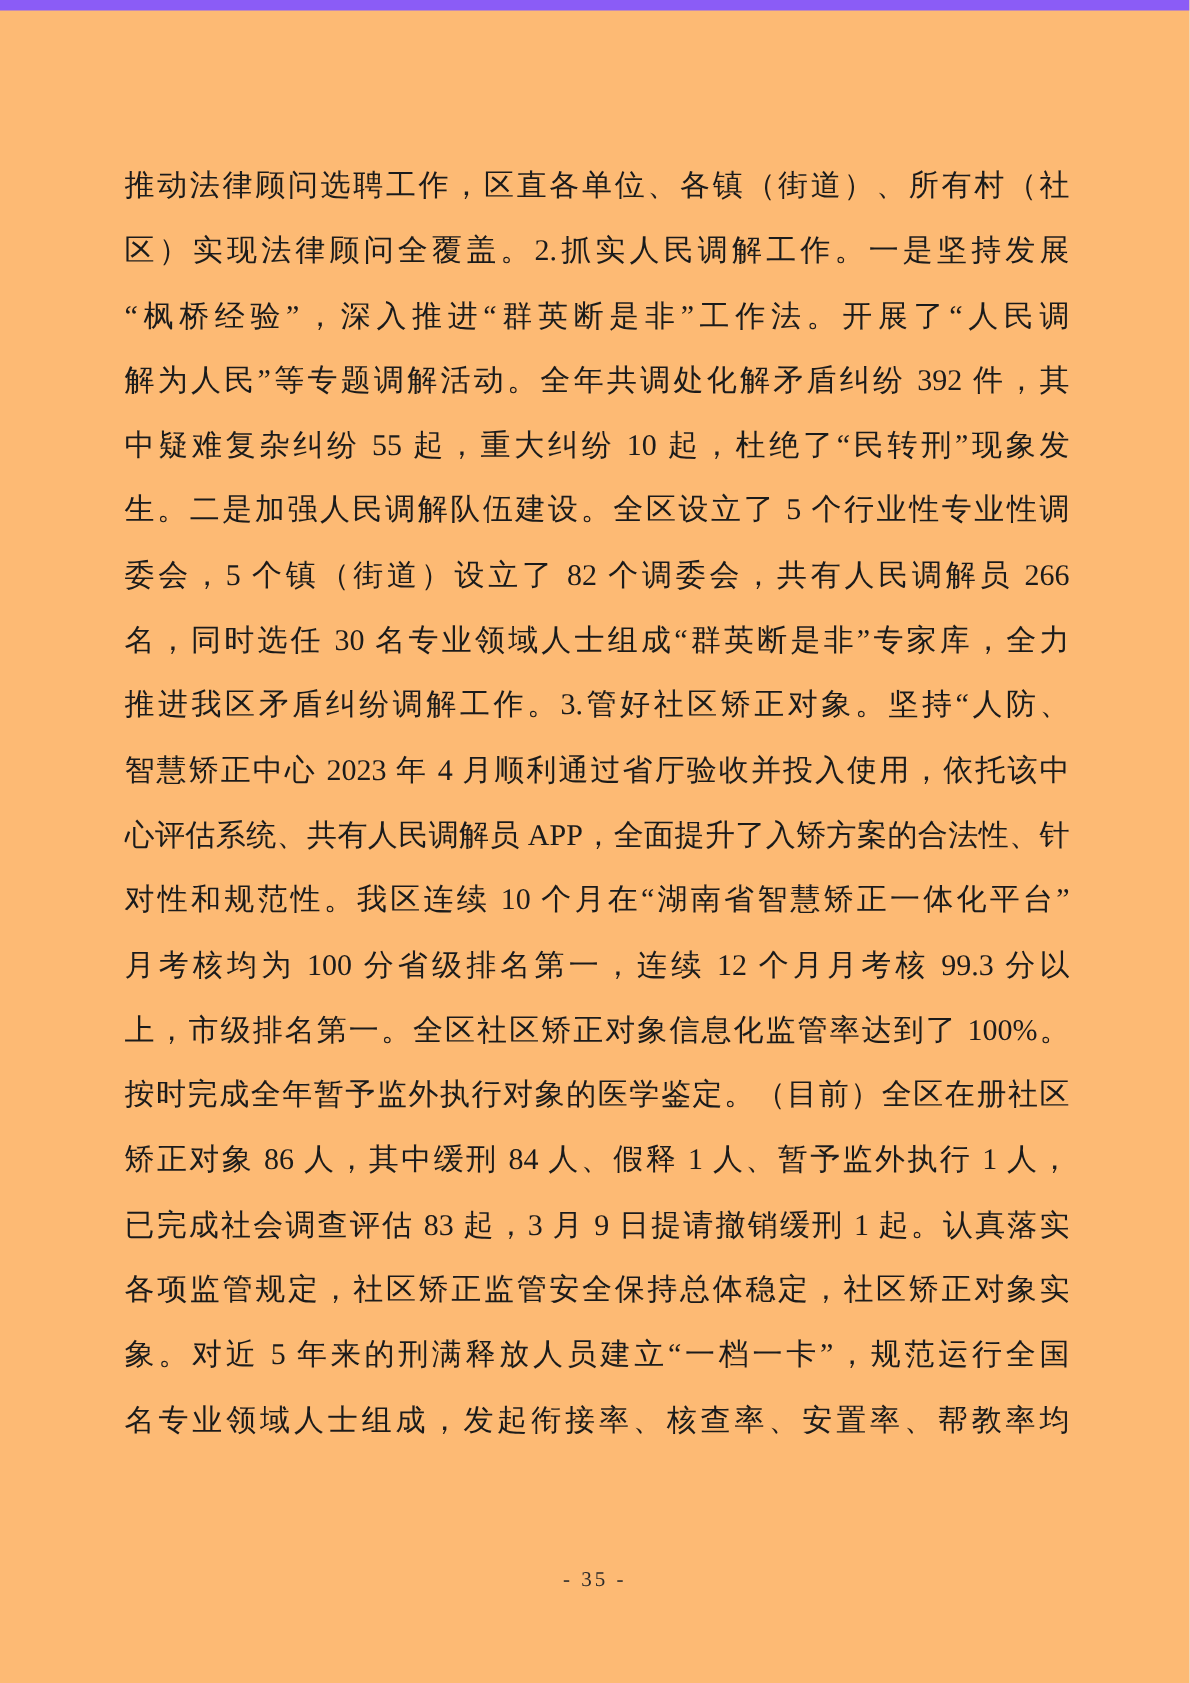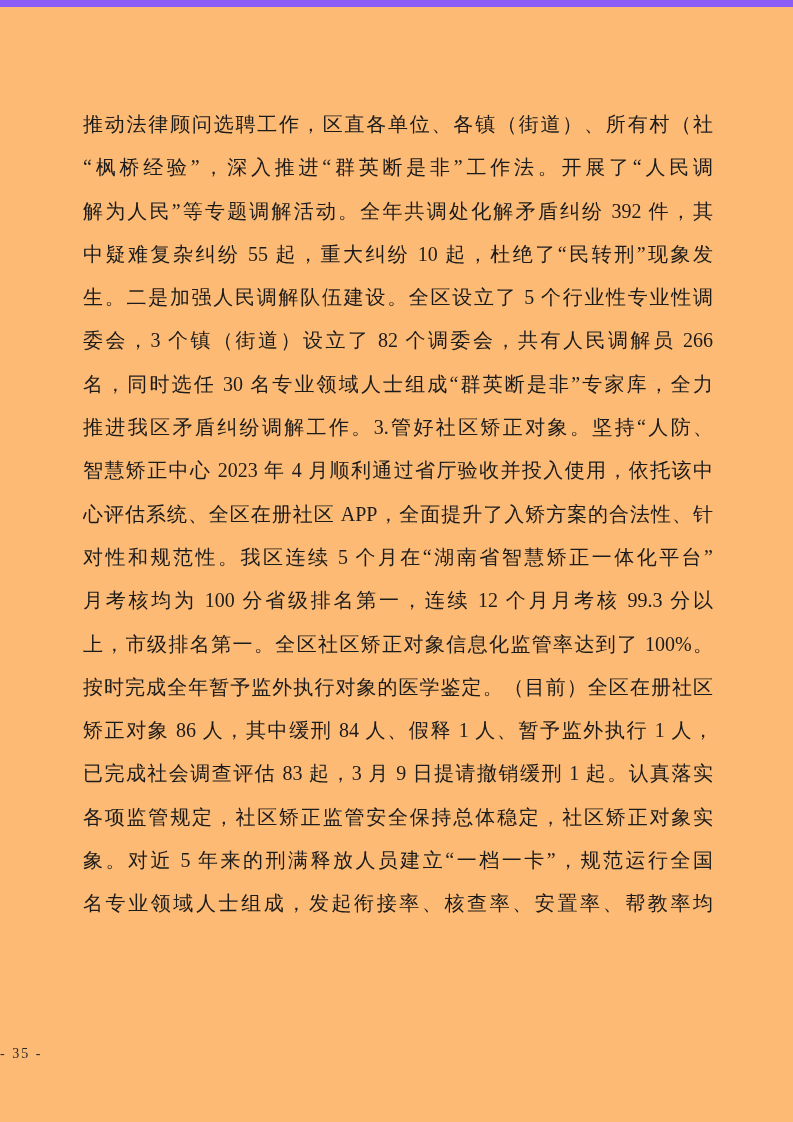--- a/index.html
+++ b/index.html
@@ -32,45 +32,46 @@
     text-align-last: justify;
     text-justify: inter-character;
     white-space: nowrap;
     overflow: hidden;
   }
   .footer {
     position: absolute;
     left: 0;
     top: 1037px;
     width: 100%;
-    text-align: left;
+    text-align: center;
   }
   .page-number {
     font-size: 14px;
     color: #2a2a2a;
     letter-spacing: 2px;
     font-family: "Liberation Serif", "DejaVu Serif", serif;
   }
 </style>
 </head>
 <body>
 
 <div class="page">
   <div class="content">
     <div class="line">推动法律顾问选聘工作，区直各单位、各镇（街道）、所有村（社</div>
+    <div class="line">区）实现法律顾问全覆盖。2.抓实人民调解工作。一是坚持发展</div>
     <div class="line">“枫桥经验”，深入推进“群英断是非”工作法。开展了“人民调</div>
     <div class="line">解为人民”等专题调解活动。全年共调处化解矛盾纠纷 392 件，其</div>
     <div class="line">中疑难复杂纠纷 55 起，重大纠纷 10 起，杜绝了“民转刑”现象发</div>
     <div class="line">生。二是加强人民调解队伍建设。全区设立了 5 个行业性专业性调</div>
-    <div class="line">委会，3 个镇（街道）设立了 82 个调委会，共有人民调解员 266</div>
+    <div class="line">委会，5 个镇（街道）设立了 82 个调委会，共有人民调解员 266</div>
     <div class="line">名，同时选任 30 名专业领域人士组成“群英断是非”专家库，全力</div>
     <div class="line">推进我区矛盾纠纷调解工作。3.管好社区矫正对象。坚持“人防、</div>
     <div class="line">智慧矫正中心 2023 年 4 月顺利通过省厅验收并投入使用，依托该中</div>
-    <div class="line">心评估系统、全区在册社区 APP，全面提升了入矫方案的合法性、针</div>
-    <div class="line">对性和规范性。我区连续 5 个月在“湖南省智慧矫正一体化平台”</div>
+    <div class="line">心评估系统、共有人民调解员 APP，全面提升了入矫方案的合法性、针</div>
+    <div class="line">对性和规范性。我区连续 10 个月在“湖南省智慧矫正一体化平台”</div>
     <div class="line">月考核均为 100 分省级排名第一，连续 12 个月月考核 99.3 分以</div>
     <div class="line">上，市级排名第一。全区社区矫正对象信息化监管率达到了 100%。</div>
     <div class="line">按时完成全年暂予监外执行对象的医学鉴定。（目前）全区在册社区</div>
     <div class="line">矫正对象 86 人，其中缓刑 84 人、假释 1 人、暂予监外执行 1 人，</div>
     <div class="line">已完成社会调查评估 83 起，3 月 9 日提请撤销缓刑 1 起。认真落实</div>
     <div class="line">各项监管规定，社区矫正监管安全保持总体稳定，社区矫正对象实</div>
     <div class="line">象。对近 5 年来的刑满释放人员建立“一档一卡”，规范运行全国</div>
     <div class="line">名专业领域人士组成，发起衔接率、核查率、安置率、帮教率均</div>
   </div>
   <div class="footer">

